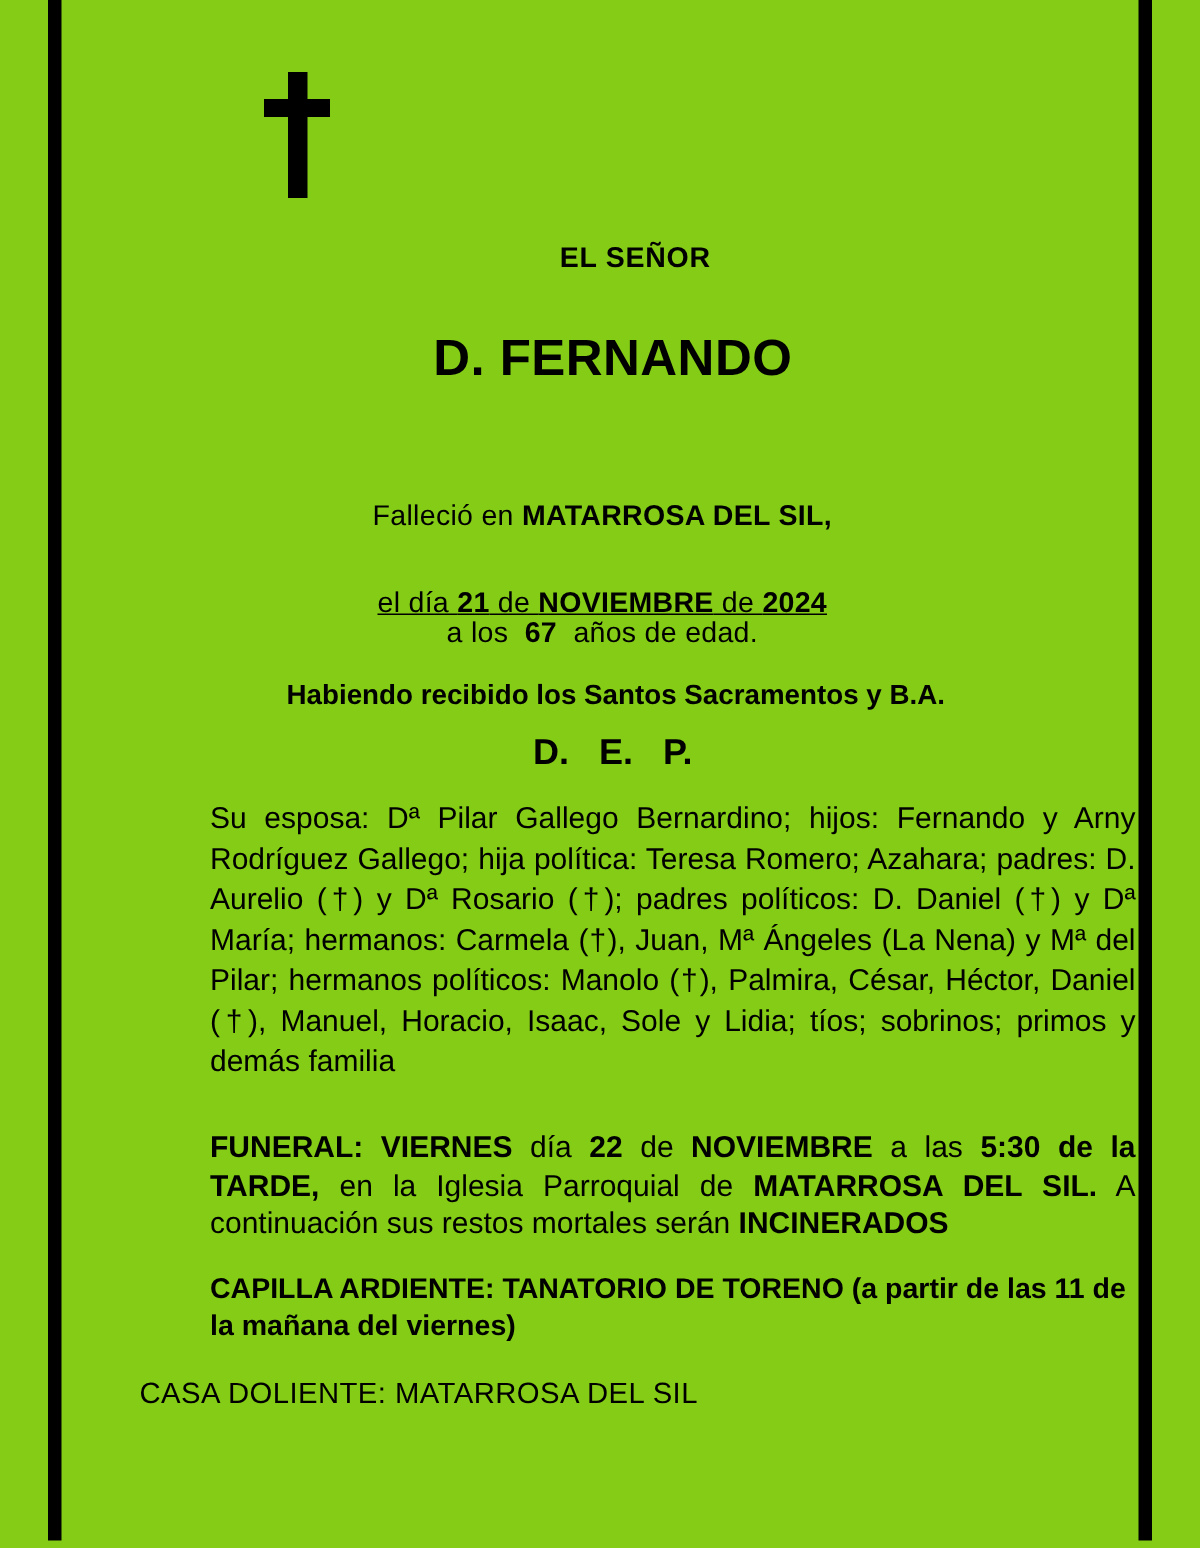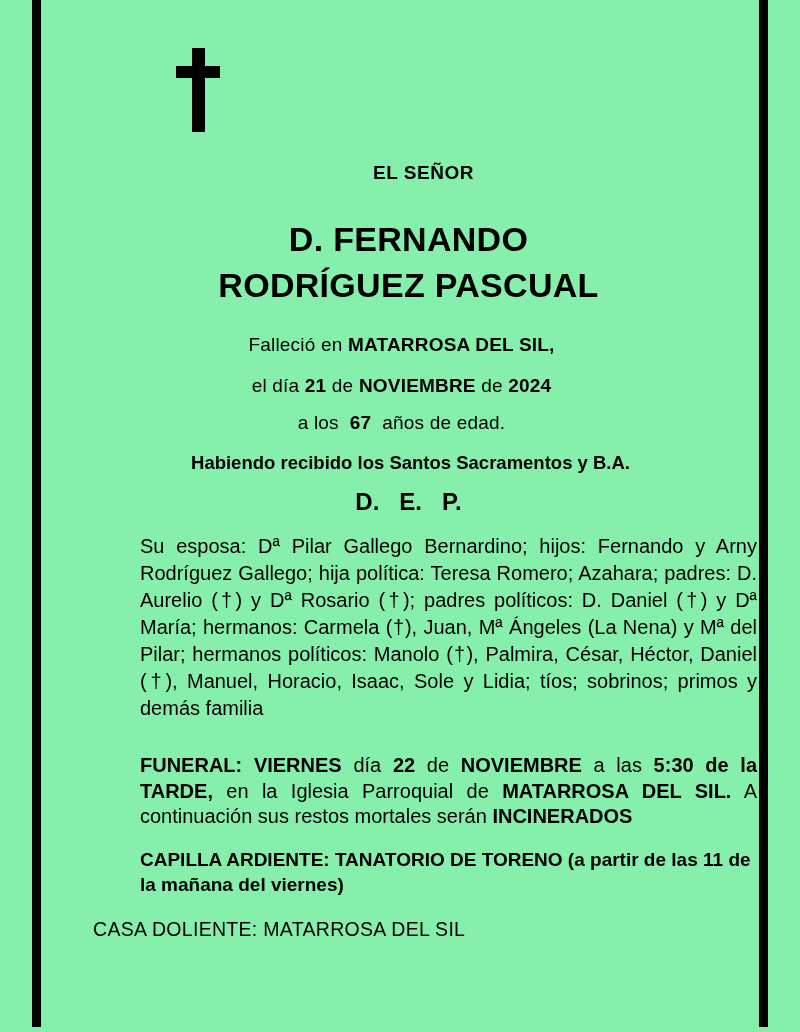--- a/index.html
+++ b/index.html
@@ -4,21 +4,21 @@
 <style>
   * { margin: 0; padding: 0; box-sizing: border-box; }
   html, body { background: #ffffff; }
   body { font-family: "Liberation Sans", sans-serif; color: #000000; }
 
   .page {
     position: relative;
     width: 800px;
     height: 1032px;
     margin: 0 auto;
-    background: #86efac;
+    background: #84cc16;
     overflow: hidden;
   }
 
   .side-border {
     position: absolute;
     top: 0;
     width: 9px;
     height: 1027px;
     background: #000000;
   }
@@ -74,21 +74,21 @@
     top: 216px;
     font-size: 34px;
     font-weight: bold;
     line-height: 46px;
     letter-spacing: 0.3px;
     padding-left: 14px;
   }
 
   .midline { font-size: 19px; letter-spacing: 0.2px; }
   .place { top: 334px; }
-  .date  { top: 375px; }
+  .date  { top: 392px; text-decoration: underline; }
   .age   { top: 412px; }
 
   .sacraments { top: 452px; font-size: 18.5px; padding-left: 18px; font-weight: bold; }
 
   .dep {
     top: 488px;
     font-size: 24px;
     font-weight: bold;
     padding-left: 14px;
   }
@@ -137,21 +137,20 @@
 
   <div class="cross">
     <div class="v"></div>
     <div class="h"></div>
   </div>
 
   <div class="col center el-senor">EL SEÑOR</div>
 
   <div class="col center name">
     <div>D. FERNANDO</div>
-    <div>RODRÍGUEZ PASCUAL</div>
   </div>
 
   <div class="col center midline place"><span>Falleció en </span><span class="b">MATARROSA DEL SIL,</span></div>
 
   <div class="col center midline date"><span>el día </span><span class="b">21</span><span> de </span><span class="b">NOVIEMBRE</span><span> de </span><span class="b">2024</span></div>
 
   <div class="col center midline age"><span>a los&nbsp; </span><span class="b">67</span><span> &nbsp;años de edad.</span></div>
 
   <div class="col center sacraments">Habiendo recibido los Santos Sacramentos y B.A.</div>
 

